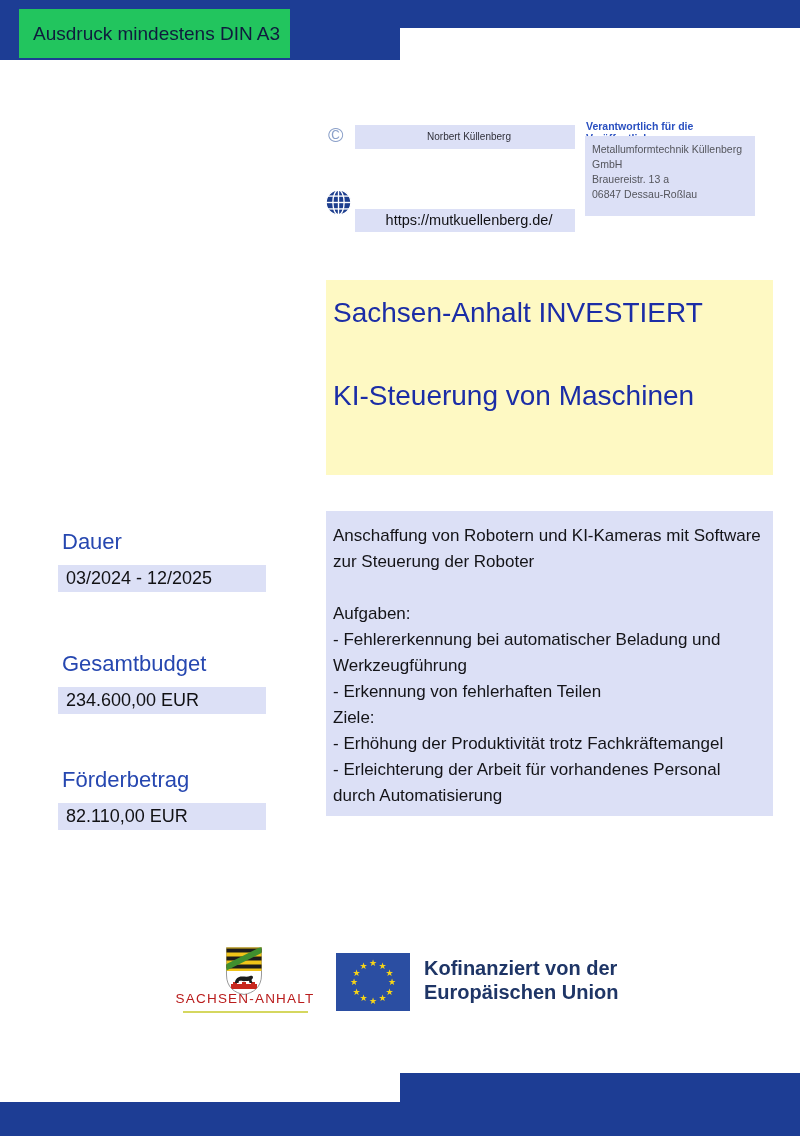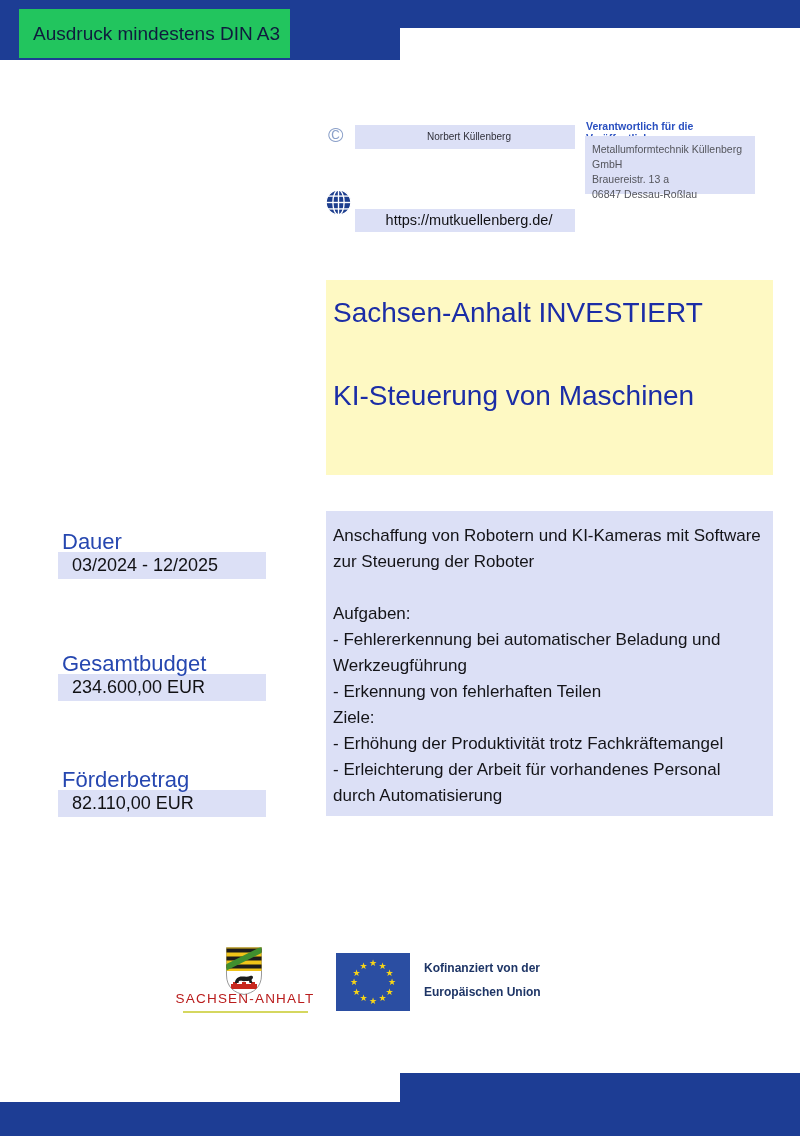--- a/index.html
+++ b/index.html
@@ -34,38 +34,38 @@
   .name-field { left:355px; top:125px; width:220px; height:24px;
     font-size:10px; line-height:24px; color:#30303a; }
   .url-field  { left:355px; top:209px; width:220px; height:23px;
     font-size:14.5px; line-height:23px; color:#111114; }
   .globe-icon { position:absolute; left:325px; top:189px; width:27px; height:27px; }
   .resp-heading {
     position:absolute; left:586px; top:120px; width:180px;
     font-size:10.5px; font-weight:bold; color:#2a50c0;
   }
   .resp-box {
-    position:absolute; left:585px; top:136px; width:170px; height:58px;
+    position:absolute; left:585px; top:136px; width:170px; height:80px;
     background:#dce0f6; padding:6px 6px 0 7px;
     font-size:10.5px; line-height:15px; color:#54555c;
   }
   
   .title-block {
     position:absolute; left:326px; top:280px; width:447px; height:195px;
     background:#fef9c3;
   }
   .title-line { position:absolute; left:7px; font-size:28px; color:#1b2da6; white-space:nowrap; }
   .title-line.l1 { top:17px; }
   .title-line.l2 { top:100px; }
   
   .fact { position:absolute; left:58px; width:208px; }
   .fact-label { margin-left:4px; font-size:22px; color:#2647b0; height:22px; }
   .fact-value {
     background:#dce0f6; height:27px; line-height:27px;
-    font-size:18px; color:#111114; padding-left:14px; margin-top:1px;
+    font-size:18px; color:#111114; padding-left:8px; margin-top:14px;
   }
   .fact.f1 { top:529px; } .fact.f2 { top:651px; } .fact.f3 { top:767px; }
   
   .desc-block {
     position:absolute; left:326px; top:511px; width:447px; height:305px;
     background:#dce0f6; padding:12px 8px 0 7px;
     font-size:17px; line-height:26px; color:#141418;
     white-space:pre-line;
   }
   
@@ -78,21 +78,21 @@
   .eu-flag {
     position:absolute; left:336px; top:953px; width:74px; height:58px;
     background:#2b4ea2;
   }
   .eu-flag .star {
     position:absolute; font-size:9px; line-height:9px; color:#f7d417;
     transform:translate(-50%,-50%);
   }
   .eu-caption {
     position:absolute; left:424px; top:956px;
-    font-size:12px; line-height:24px; font-weight:bold; color:#1e3566;
+    font-size:20px; line-height:24px; font-weight:bold; color:#1e3566;
     white-space:nowrap;
   }
 </style>
 </head>
 <body>
 
 <div class="page">
 
   <div class="bar top-bar-full"></div>
   <div class="bar top-bar-left"></div>

